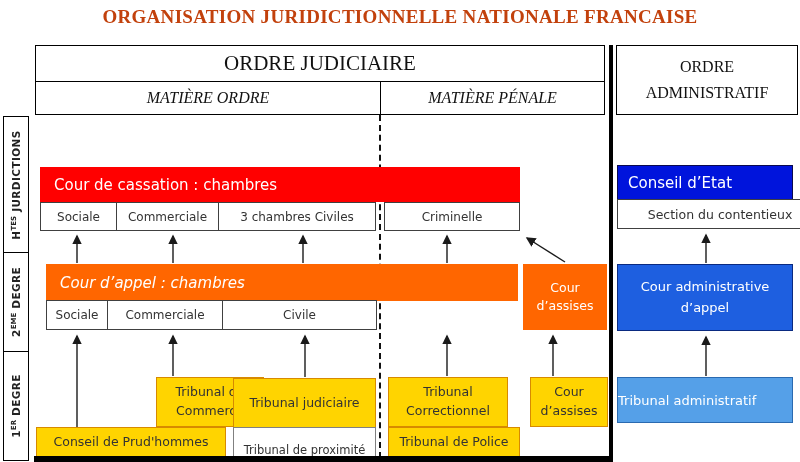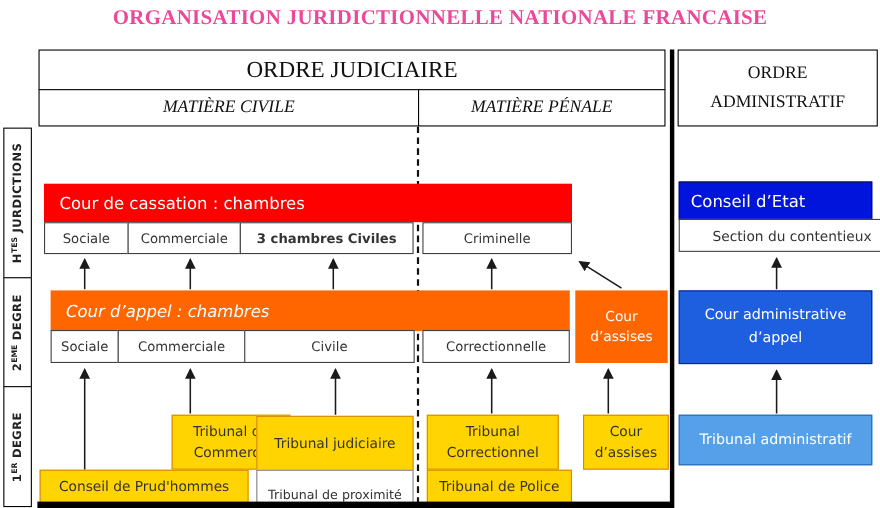--- a/index.html
+++ b/index.html
@@ -2,21 +2,21 @@
 <html><head>
 <meta charset="utf-8">
 <style>
   html,body{margin:0;padding:0;background:#fff;}
   .stage{position:relative;width:800px;height:462px;background:#fff;overflow:hidden;
          font-family:"DejaVu Sans",sans-serif;}
   .abs{position:absolute;box-sizing:border-box;}
 
   
   .title{margin:0;top:6px;left:0;width:800px;text-align:center;
-         font-family:"Liberation Serif",serif;font-weight:bold;font-size:19px;color:#ec4899;
+         font-family:"Liberation Serif",serif;font-weight:bold;font-size:19px;color:#c2410c;
          letter-spacing:0.3px;}
   .hdr{border:1px solid #000;display:flex;align-items:center;justify-content:center;
        font-family:"Liberation Serif",serif;color:#111;background:#fff;z-index:2;}
   .hdr-jud{left:35px;top:45px;width:570px;height:37px;font-size:21px;}
   .mat{font-style:italic;font-size:16px;}
   .mat-civ{left:35px;top:81px;width:346px;height:34px;}
   .mat-pen{left:380px;top:81px;width:225px;height:34px;}
   .hdr-adm{left:616px;top:45px;width:182px;height:70px;font-size:16px;text-align:center;
            padding:0 16px;line-height:1.6;}
 
@@ -39,42 +39,42 @@
 
   
   .bandhdr{color:#fff;font-size:15px;display:flex;align-items:center;padding-left:14px;z-index:2;}
   .red{background:#FF0000;}
   .orange{background:#FF6600;}
   .cell{background:#fff;border:1px solid #404040;color:#333;font-size:12px;display:flex;
         align-items:center;justify-content:center;z-index:2;white-space:nowrap;}
   .cass-hdr{left:40px;top:167px;width:480px;height:35px;}
   .cass-row{top:202px;height:29px;}
   .cc1{left:40px;width:77px;}  .cc2{left:116px;width:103px;}
-  .cc3{left:218px;width:158px;font-weight:bold;} .cc4{left:384px;width:136px;}
+  .cc3{left:218px;width:158px;} .cc4{left:384px;width:136px;}
 
   .app-hdr{left:46px;top:264px;width:472px;height:37px;font-style:italic;}
   .app-row{top:300px;height:30px;}
   .ac1{left:46px;width:62px;}  .ac2{left:107px;width:116px;}
   .ac3{left:222px;width:155px;} .ac4{left:384px;width:134px;}
 
   .assises2{left:523px;top:264px;width:84px;height:66px;color:#fff;font-size:12.5px;
             display:flex;align-items:center;justify-content:center;text-align:center;
             line-height:1.45;z-index:2;padding:0 8px;}
 
   
   .etat{left:617px;top:165px;width:176px;height:35px;background:#0014DC;color:#fff;
         font-size:15px;display:flex;align-items:center;padding-left:10px;z-index:2;
         border:1px solid #0a0a50;}
   .contentieux{left:617px;top:199px;width:206px;height:30px;font-size:12.5px;}
   .couradmin{left:617px;top:264px;width:176px;height:67px;background:#1E5FE0;color:#fff;
              font-size:13px;display:flex;align-items:center;justify-content:flex-end;
              text-align:center;line-height:1.55;z-index:2;padding:0 20px;
              border:1px solid #0a2a80;}
   .tribadmin{left:617px;top:377px;width:176px;height:46px;background:#55A0E8;color:#fff;
-             font-size:13px;display:flex;align-items:center;justify-content:center;z-index:2;
+             font-size:13px;display:flex;align-items:center;justify-content:flex-start;z-index:2;
              border:1px solid #2a6ab0;}
 
   
   .ybox{background:#FFD400;border:1px solid #D78A00;color:#333;font-size:12.5px;
         display:flex;align-items:center;justify-content:center;text-align:center;
         line-height:1.5;z-index:2;}
   .y-commerce{left:118px;top:377px;width:108px;height:50px;margin-left:38px;}
   .y-judiciaire{left:233px;top:378px;width:143px;height:50px;}
   .w-proximite{left:233px;top:427px;width:143px;height:31px;background:#fff;
                border:1px solid #808080;color:#333;font-size:11.5px;display:flex;
@@ -88,21 +88,21 @@
 <body>
 
 <div class="stage">
 
   <h1 class="abs title">ORGANISATION JURIDICTIONNELLE NATIONALE FRANCAISE</h1>
 
   <div class="abs hdr hdr-jud">
     <span>ORDRE JUDICIAIRE</span>
   </div>
   <div class="abs hdr mat mat-civ">
-    <span>MATIÈRE CIVILE</span>
+    <span>MATIÈRE ORDRE</span>
   </div>
   <div class="abs hdr mat mat-pen">
     <span>MATIÈRE PÉNALE</span>
   </div>
   <div class="abs hdr hdr-adm">
     <span>ORDRE ADMINISTRATIF</span>
   </div>
 
   <div class="abs vcell v1">
     <span class="vlabel"><span>H</span><sup>TES</sup><span> JURDICTIONS</span></span>
@@ -168,23 +168,20 @@
   </div>
   <div class="abs cell app-row ac1">
     <span>Sociale</span>
   </div>
   <div class="abs cell app-row ac2">
     <span>Commerciale</span>
   </div>
   <div class="abs cell app-row ac3">
     <span>Civile</span>
   </div>
-  <div class="abs cell app-row ac4">
-    <span>Correctionnelle</span>
-  </div>
   <div class="abs orange assises2">
     <span>Cour d’assises</span>
   </div>
 
   <div class="abs couradmin">
     <span>Cour administrative d’appel</span>
   </div>
   <div class="abs tribadmin">
     <span>Tribunal administratif</span>
   </div>

